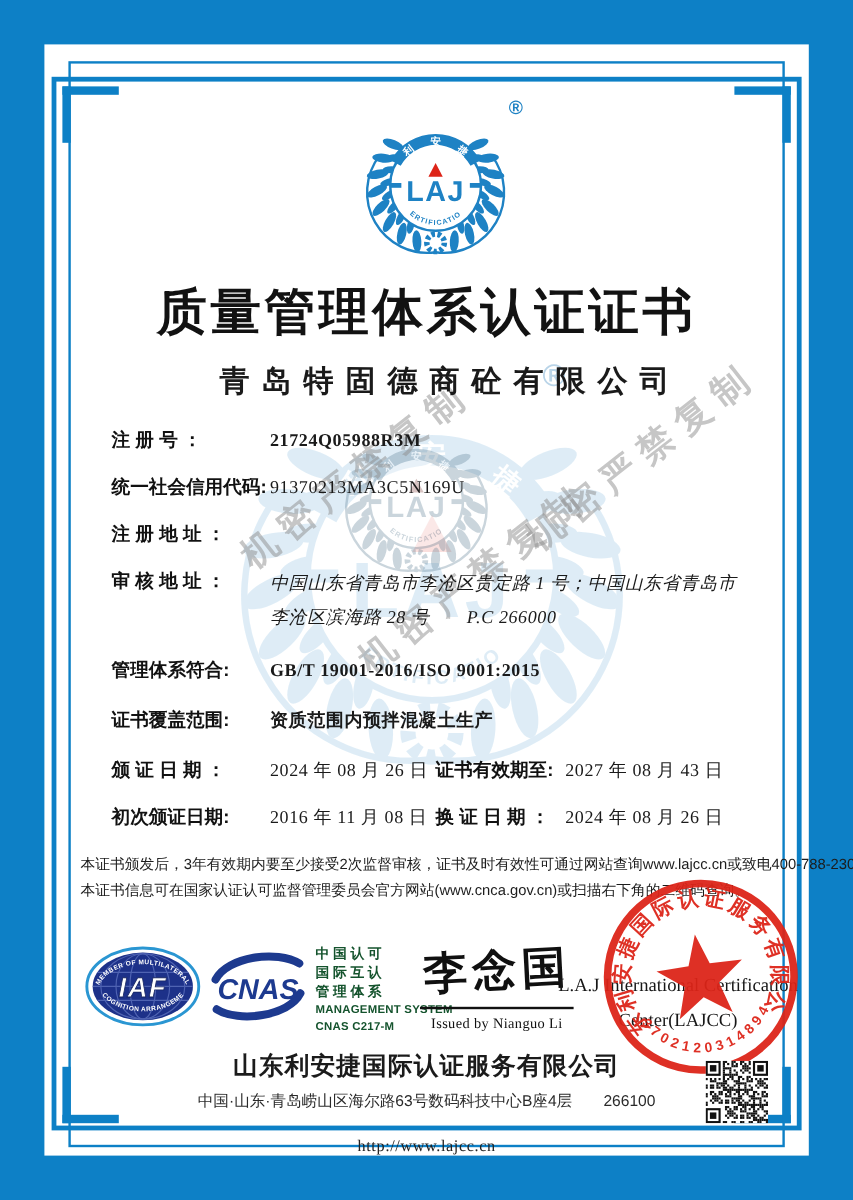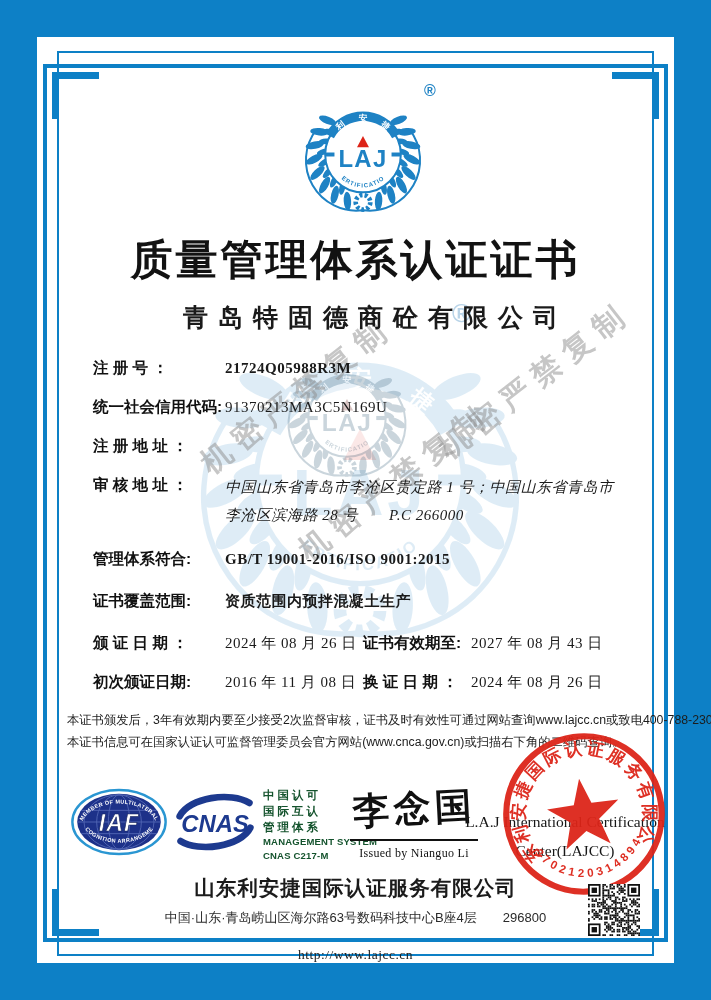--- a/index.html
+++ b/index.html
@@ -658,17 +658,17 @@
         <rect x="20" y="28" width="1" height="1"></rect>
         <rect x="21" y="28" width="1" height="1"></rect>
         <rect x="24" y="28" width="1" height="1"></rect>
         <rect x="25" y="28" width="1" height="1"></rect>
         <rect x="28" y="28" width="1" height="1"></rect>
       </g>
   </svg>
 
   <div class="footer">
     <div class="co">山东利安捷国际认证服务有限公司</div>
-    <div class="addr">中国·山东·青岛崂山区海尔路63号数码科技中心B座4层　　296800</div>
+    <div class="addr">中国·山东·青岛崂山区海尔路63号数码科技中心B座4层　　266100</div>
     <div class="url">http://www.lajcc.cn</div>
   </div>
 
 </div>
 
 </body></html>

